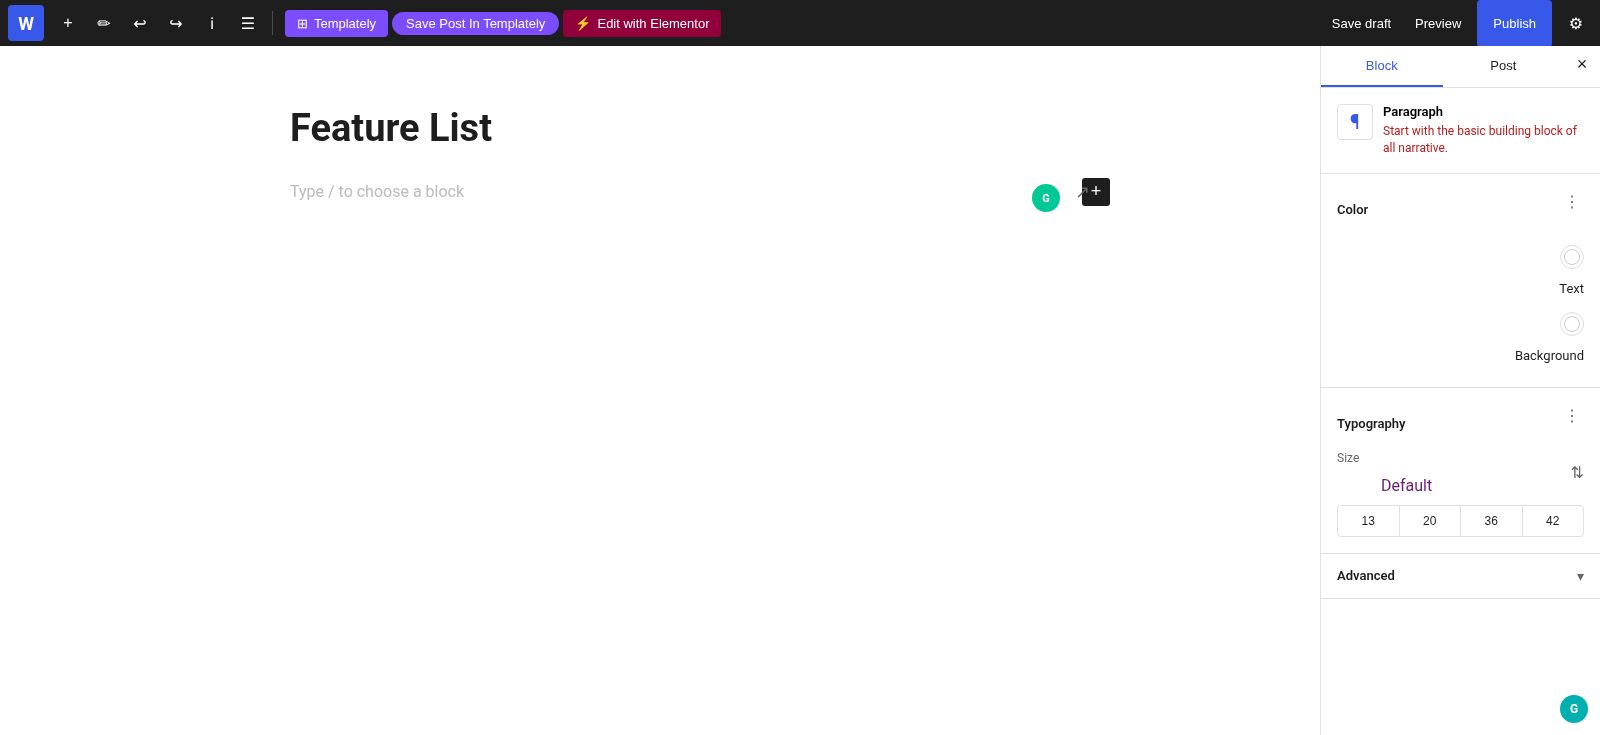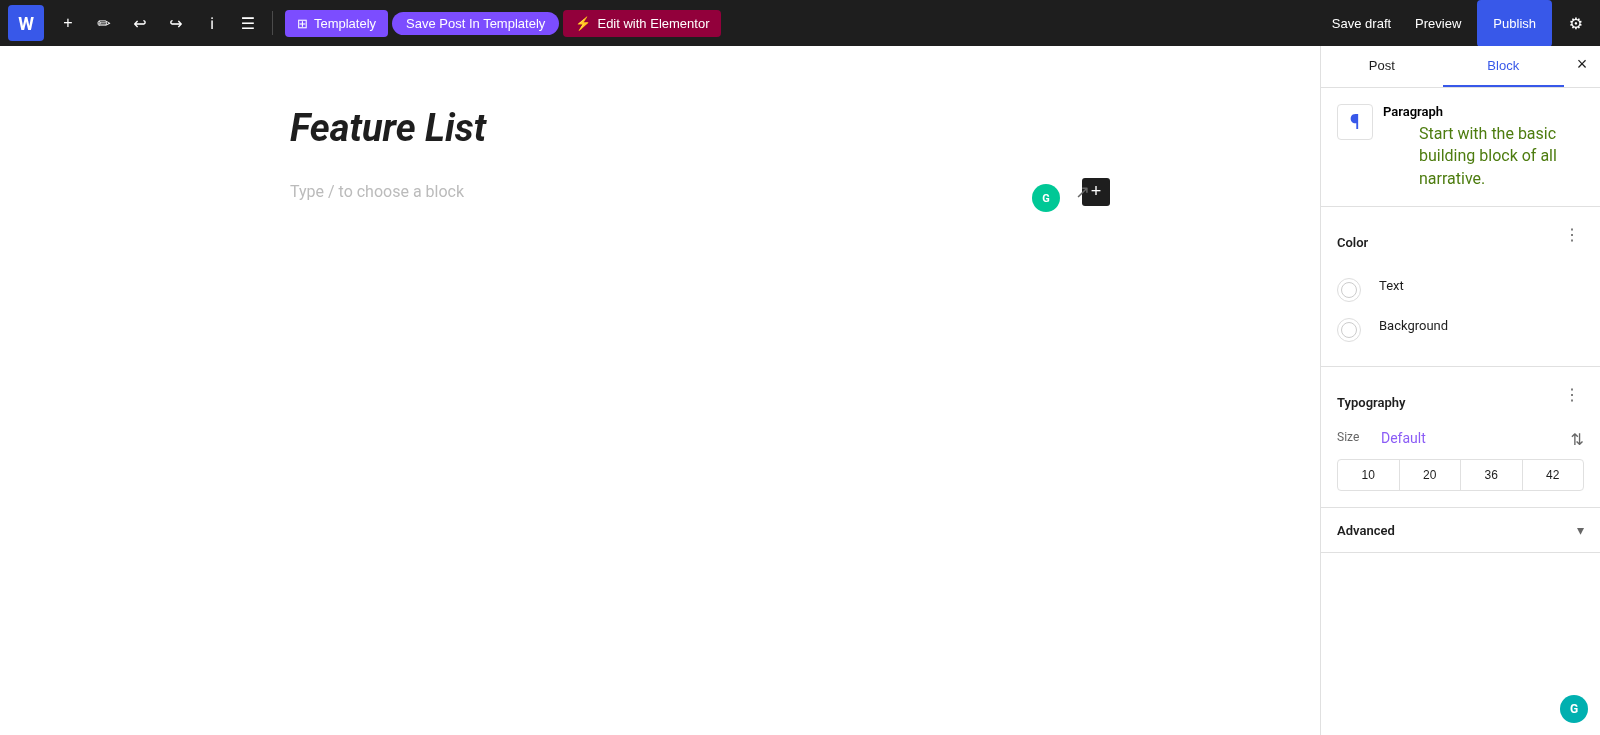--- a/index.html
+++ b/index.html
@@ -130,21 +130,20 @@
       margin: 60px auto;
       width: 100%;
       padding: 0 40px;
     }
     .post-title {
       font-size: 38px;
       font-weight: 700;
       color: #1e1e1e;
       margin-bottom: 32px;
       outline: none;
-      font-style: italic;
     }
     .block-placeholder {
       color: #999;
       font-size: 16px;
       position: relative;
       display: flex;
       align-items: flex-end;
     }
     .add-block-btn {
       width: 28px; height: 28px;
@@ -219,24 +218,23 @@
       font-size: 20px;
       color: #3858e9;
       flex-shrink: 0;
     }
     .block-info-text h4 {
       font-size: 13px;
       font-weight: 600;
       margin-bottom: 4px;
     }
     .block-info-text p {
-      font-size: 16px;
-      color: #4d7c0f;
+      font-size: 12px;
+      color: #b91c1c;
       line-height: 1.4;
-      margin-left: 36px;
     }
 
     
     .sidebar-section {
       border-bottom: 1px solid #e0e0e0;
     }
     .sidebar-section-header {
       display: flex;
       align-items: center;
       justify-content: space-between;
@@ -255,23 +253,24 @@
     .section-menu-btn {
       background: none; border: none; cursor: pointer; color: #666; font-size: 16px; padding: 2px 4px;
     }
 
     
     .color-section-body {
       padding: 8px 16px 16px;
     }
     .color-option {
       display: flex;
-      align-items: flex-start;
-      gap: 18px;
+      align-items: flex-end;
+      gap: 12px;
       padding: 8px 0;
+      flex-direction: column;
     }
     .color-circle {
       width: 24px; height: 24px;
       border-radius: 50%;
       border: 1px solid #ddd;
       display: flex; align-items: center; justify-content: center;
       cursor: pointer;
     }
     .color-circle-inner {
       width: 16px; height: 16px;
@@ -291,23 +290,24 @@
       display: flex;
       gap: 16px;
       margin-bottom: 10px;
     }
     .font-size-label {
       font-size: 12px;
       color: #666;
       width: 28px;
     }
     .font-size-value {
-      font-size: 14px;
-      color: #8b5cf6;
+      font-size: 16px;
+      color: #701a75;
       flex: 1;
+      margin-top: 25px;
     }
     .font-size-adjust-btn {
       background: none; border: none; cursor: pointer; color: #666; font-size: 16px;
     }
     .font-size-presets {
       display: flex;
       border: 1px solid #e0e0e0;
       border-radius: 4px;
       overflow: hidden;
     }
@@ -412,25 +412,25 @@
     <div style="position:absolute; top:138px; right:260px;">
       <div style="width:28px;height:28px;background:#00c896;border-radius:50%;display:flex;align-items:center;justify-content:center;color:white;font-size:11px;font-weight:bold;">G</div>
     </div>
 
     <div style="position:absolute; top:135px; right:230px; font-size:18px; color:#666; pointer-events:none;">↗</div>
   </div>
 
   <div class="sidebar">
 
     <div class="sidebar-tabs">
+      <button class="sidebar-tab active">
+        <span>Block</span>
+      </button>
       <button class="sidebar-tab">
         <span>Post</span>
-      </button>
-      <button class="sidebar-tab active">
-        <span>Block</span>
       </button>
       <button class="sidebar-close">
         <span>×</span>
       </button>
     </div>
 
     <div class="block-info">
       <div class="block-icon">
         <span>¶</span>
       </div>
@@ -470,21 +470,21 @@
           <button class="section-menu-btn">⋮</button>
         </div>
       </div>
       <div class="typography-section-body">
         <div class="font-size-row">
           <span class="font-size-label">Size</span>
           <span class="font-size-value">Default</span>
           <button class="font-size-adjust-btn">⇅</button>
         </div>
         <div class="font-size-presets">
-          <button class="font-size-preset">10</button>
+          <button class="font-size-preset">13</button>
           <button class="font-size-preset">20</button>
           <button class="font-size-preset">36</button>
           <button class="font-size-preset">42</button>
         </div>
       </div>
     </div>
 
     <div class="sidebar-section">
       <div class="advanced-section-header">
         <h3>Advanced</h3>

